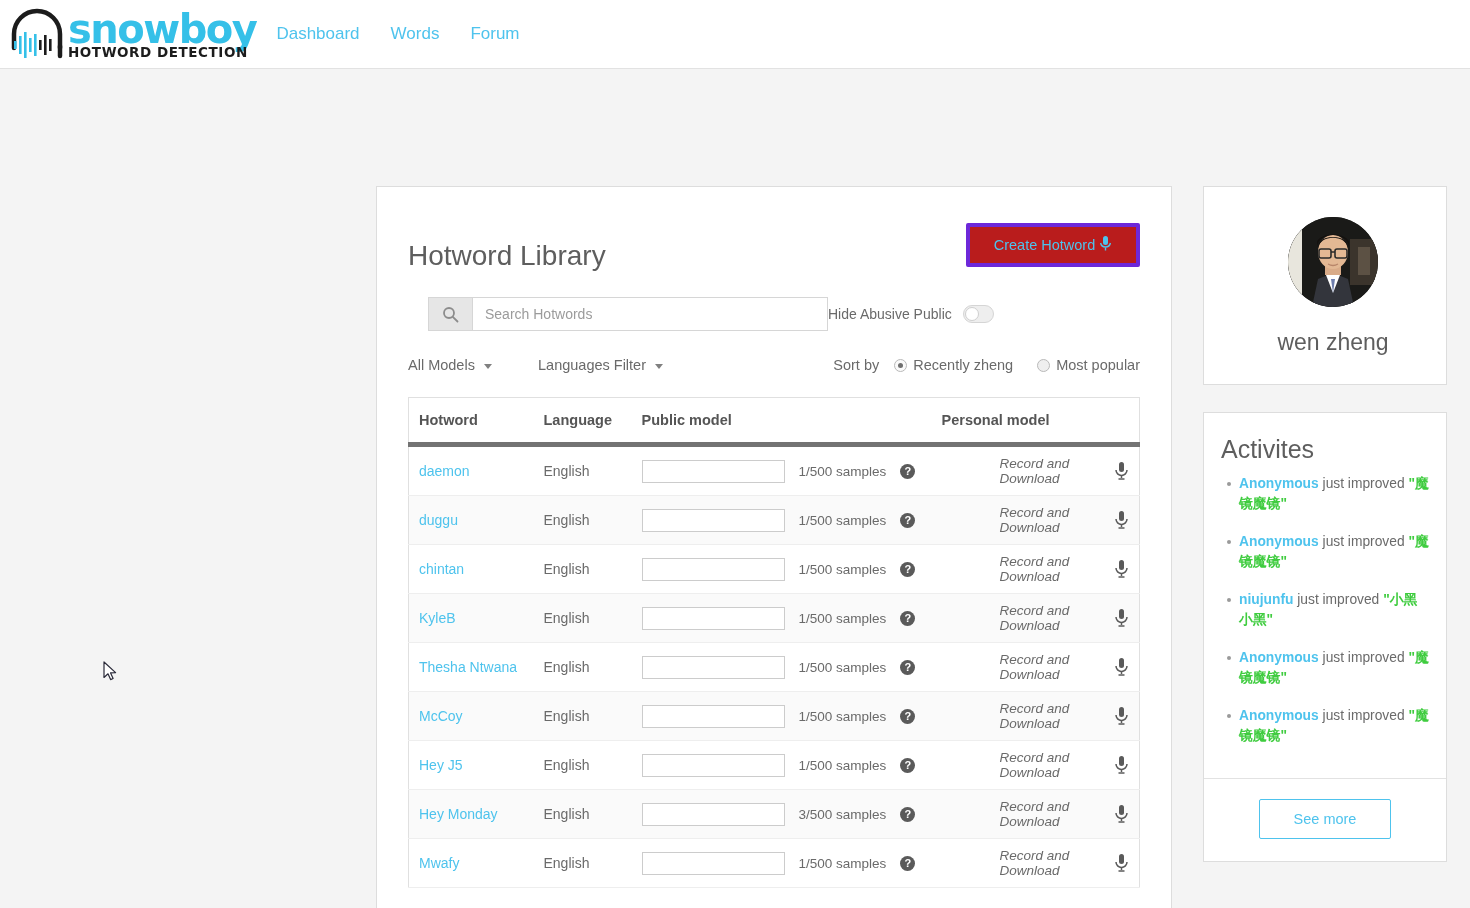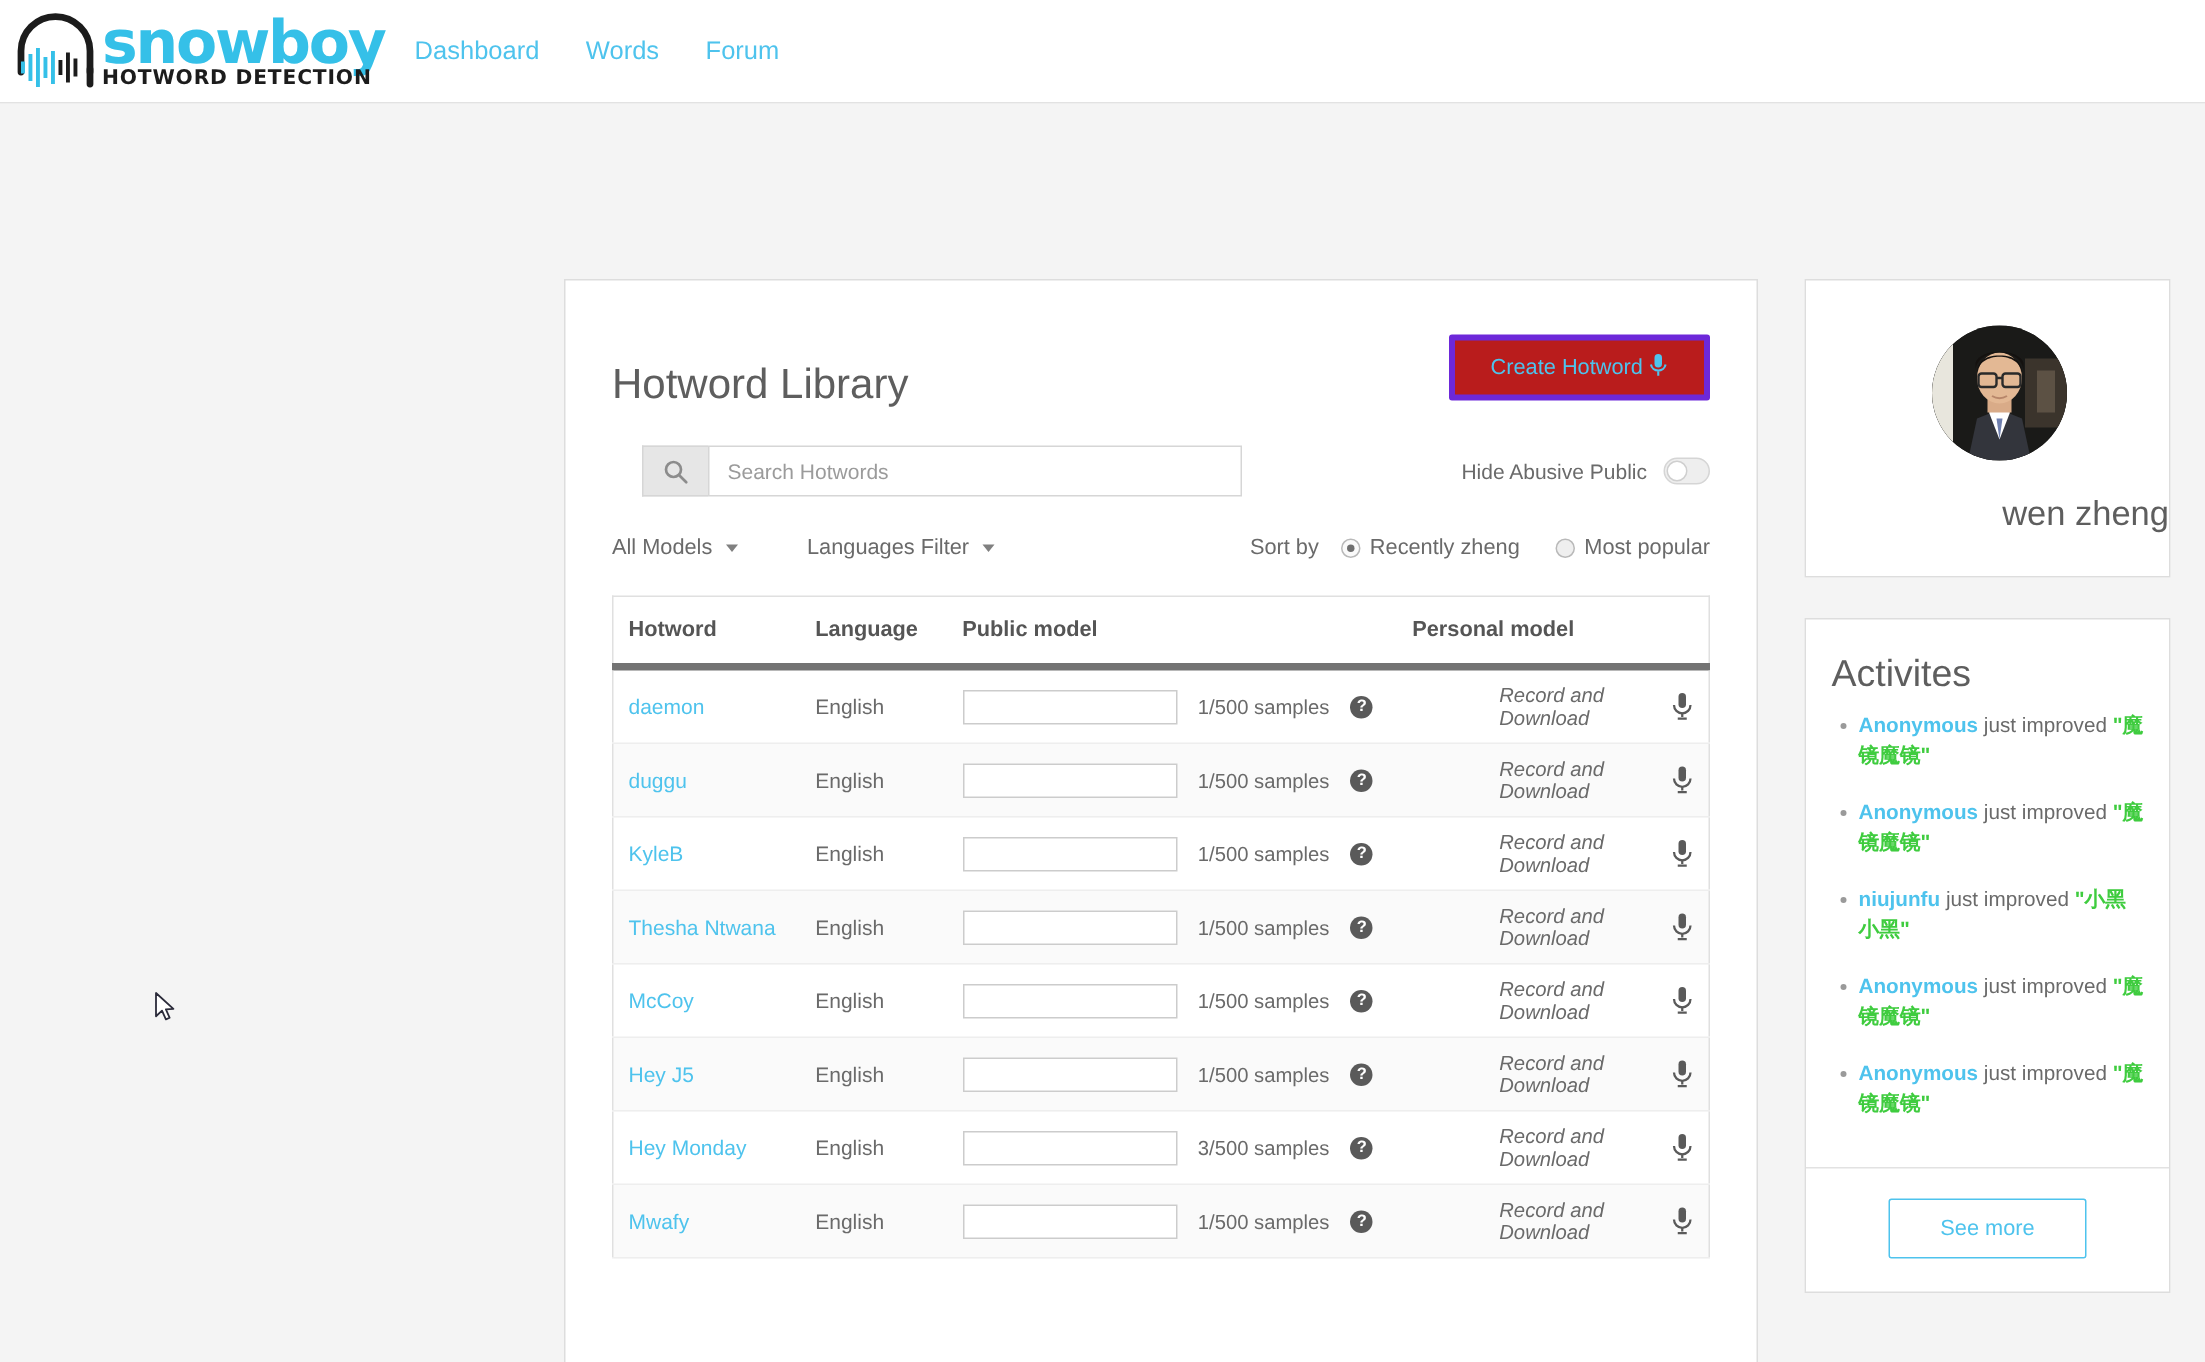--- a/index.html
+++ b/index.html
@@ -91,21 +91,21 @@
     border-radius: 2px;
     font-family: "Liberation Sans", sans-serif;
     height: 44px;
     min-width: 174px;
     justify-content: center;
   }
 
   
   #search-row {
     display: flex;
-    justify-content: space-between;
+    justify-content: flex-start;
     align-items: center;
     margin-top: 25px;
     padding-left: 20px;
   }
   #search-group { display: flex; width: 400px; height: 34px; }
   #search-icon-box {
     width: 44px;
     background: #e6e6e6;
     border: 1px solid #d6d6d6;
     border-right: none;
@@ -256,21 +256,21 @@
   .personal-cell { display: flex; align-items: center; justify-content: space-between; height: 48px; padding-left: 58px; }
   .mic-btn { cursor: pointer; display: flex; align-items: center; }
 
   
   #sidebar { position: absolute; left: 1203px; top: 117px; width: 244px; }
   .side-card {
     background: #ffffff;
     border: 1px solid #dddddd;
     margin-bottom: 27px;
   }
-  #profile-card { padding: 30px 0 28px 16px; text-align: right; }
+  #profile-card { padding: 30px 0 28px 16px; text-align: center; }
   #avatar {
     width: 90px; height: 90px;
     border-radius: 50%;
     margin: 0 auto;
     overflow: hidden;
     background: #20201e;
     position: relative;
   }
   #avatar svg { display: block; }
   #profile-name {
@@ -447,20 +447,38 @@
                     <rect x="5" y="1" width="5" height="10" rx="2.5" fill="#5a5a5a"></rect>
                     <path d="M2 9 A5.5 5.5 0 0 0 13 9" fill="none" stroke="#5a5a5a" stroke-width="1.5"></path>
                     <line x1="7.5" y1="14" x2="7.5" y2="17" stroke="#5a5a5a" stroke-width="1.5"></line>
                     <line x1="4.5" y1="18" x2="10.5" y2="18" stroke="#5a5a5a" stroke-width="1.5"></line>
                   </svg>
                 </span>
               </div>
             </td>
           </tr>
           <tr>
+            <td class="col-hotword"><a class="hotword-link">chintan</a></td>
+            <td class="col-language">English</td>
+            <td class="col-public"><span class="model-box"></span><span class="samples-text">1/500 samples</span><span class="help-icon">?</span></td>
+            <td class="col-personal">
+              <div class="personal-cell">
+                <a class="record-link">Record and Download</a>
+                <span class="mic-btn">
+                  <svg width="15" height="20" viewBox="0 0 15 20">
+                    <rect x="5" y="1" width="5" height="10" rx="2.5" fill="#5a5a5a"></rect>
+                    <path d="M2 9 A5.5 5.5 0 0 0 13 9" fill="none" stroke="#5a5a5a" stroke-width="1.5"></path>
+                    <line x1="7.5" y1="14" x2="7.5" y2="17" stroke="#5a5a5a" stroke-width="1.5"></line>
+                    <line x1="4.5" y1="18" x2="10.5" y2="18" stroke="#5a5a5a" stroke-width="1.5"></line>
+                  </svg>
+                </span>
+              </div>
+            </td>
+          </tr>
+          <tr>
             <td class="col-hotword"><a class="hotword-link">KyleB</a></td>
             <td class="col-language">English</td>
             <td class="col-public"><span class="model-box"></span><span class="samples-text">1/500 samples</span><span class="help-icon">?</span></td>
             <td class="col-personal">
               <div class="personal-cell">
                 <a class="record-link">Record and Download</a>
                 <span class="mic-btn">
                   <svg width="15" height="20" viewBox="0 0 15 20">
                     <rect x="5" y="1" width="5" height="10" rx="2.5" fill="#5a5a5a"></rect>
                     <path d="M2 9 A5.5 5.5 0 0 0 13 9" fill="none" stroke="#5a5a5a" stroke-width="1.5"></path>

